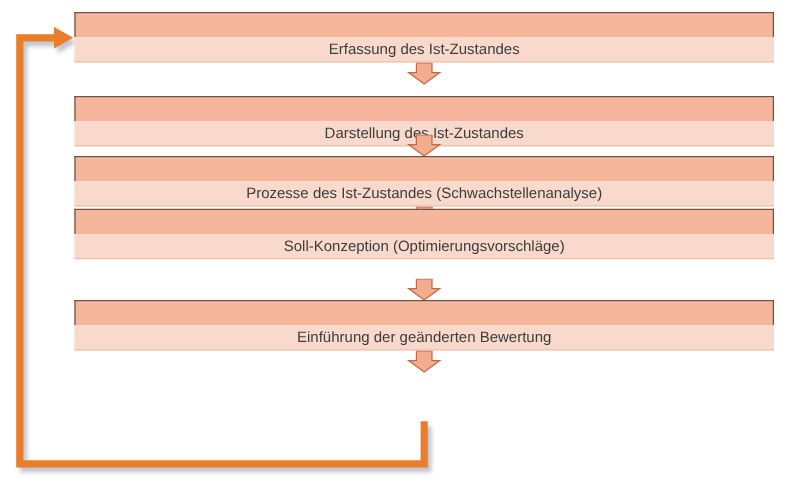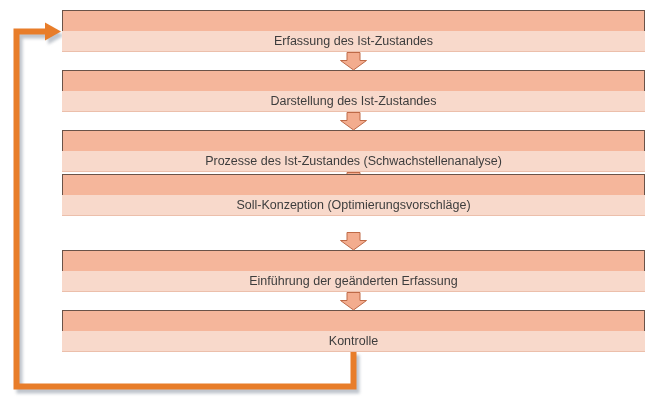--- a/index.html
+++ b/index.html
@@ -82,21 +82,21 @@
     <div class="band-dark"></div>
     <div class="band-light">
       <span class="label">Erfassung des Ist-Zustandes</span>
     </div>
   </div>
 
   <svg class="down-arrow" style="top:52px" viewBox="0 0 29 19">
     <polygon points="8,0.5 21,0.5 21,8.5 27.5,8.5 14.5,18 1.5,8.5 8,8.5" fill="#f3ac8e" stroke="#bf6a47" stroke-width="1"></polygon>
   </svg>
 
-  <div class="step" style="top:70px">
+  <div class="step" style="top:80px">
     <div class="band-dark"></div>
     <div class="band-light">
       <span class="label">Darstellung des Ist-Zustandes</span>
     </div>
   </div>
 
   <svg class="down-arrow" style="top:112px" viewBox="0 0 29 19">
     <polygon points="8,0.5 21,0.5 21,8.5 27.5,8.5 14.5,18 1.5,8.5 8,8.5" fill="#f3ac8e" stroke="#bf6a47" stroke-width="1"></polygon>
   </svg>
 
@@ -118,28 +118,22 @@
     </div>
   </div>
 
   <svg class="down-arrow" style="top:232px" viewBox="0 0 29 19">
     <polygon points="8,0.5 21,0.5 21,8.5 27.5,8.5 14.5,18 1.5,8.5 8,8.5" fill="#f3ac8e" stroke="#bf6a47" stroke-width="1"></polygon>
   </svg>
 
   <div class="step" style="top:250px">
     <div class="band-dark"></div>
     <div class="band-light">
-      <span class="label">Einführung der geänderten Erfassung</span>
+      <span class="label">Einführung der geänderten Bewertung</span>
     </div>
   </div>
 
   <svg class="down-arrow" style="top:292px" viewBox="0 0 29 19">
     <polygon points="8,0.5 21,0.5 21,8.5 27.5,8.5 14.5,18 1.5,8.5 8,8.5" fill="#f3ac8e" stroke="#bf6a47" stroke-width="1"></polygon>
   </svg>
 
-  <div class="step" style="top:310px">
-    <div class="band-dark"></div>
-    <div class="band-light">
-      <span class="label">Kontrolle</span>
-    </div>
-  </div>
 
 </div>
 
 </body></html>

